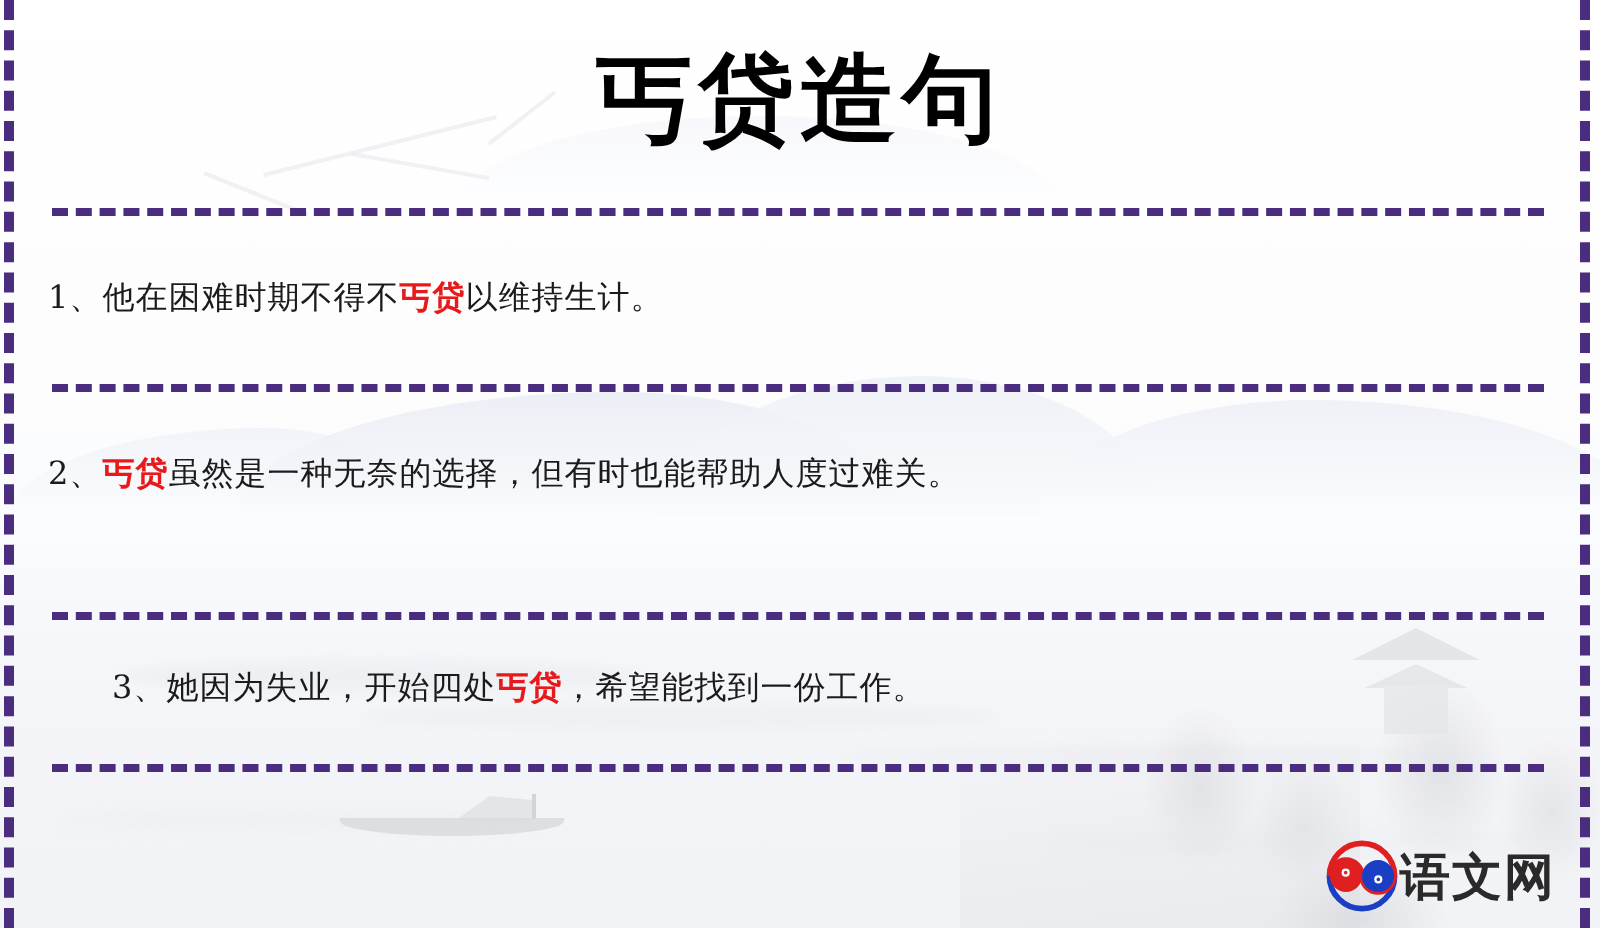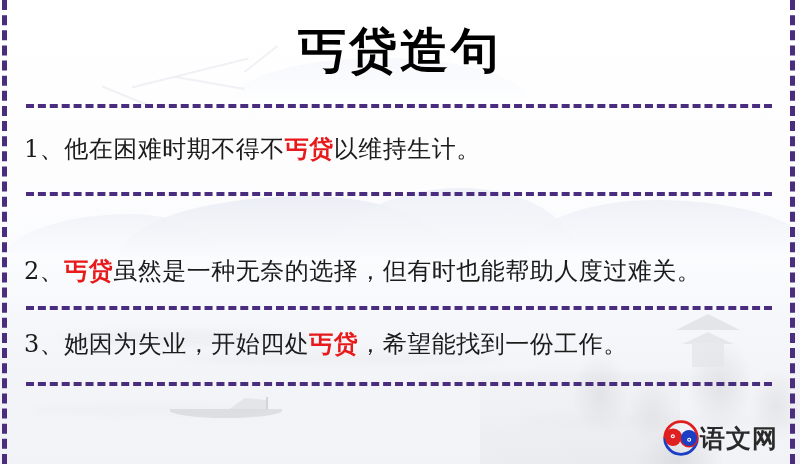--- a/index.html
+++ b/index.html
@@ -205,29 +205,29 @@
   .d1 { top: 104px; }
   .d2 { top: 192px; }
   .d3 { top: 306px; }
   .d4 { top: 382px; }
 
   .sentence {
     position: absolute;
     left: 24px;
     right: 24px;
     font-family: "DejaVu Serif", "Liberation Serif", serif;
-    font-size: 24px;
+    font-size: 16px;
     line-height: 44px;
     color: #1b1b1b;
     letter-spacing: 0.5px;
     text-align: justify;
   }
   .s1 { top: 127px; }
-  .s2 { top: 215px; margin-top: 34px; }
-  .s3 { top: 322px; }
+  .s2 { top: 215px; }
+  .s3 { top: 322px; margin-left: 32px; }
 
   .kw {
     color: #e8191a;
     font-weight: bold;
   }
 
   
   .logo {
     position: absolute;
     right: 22px;

